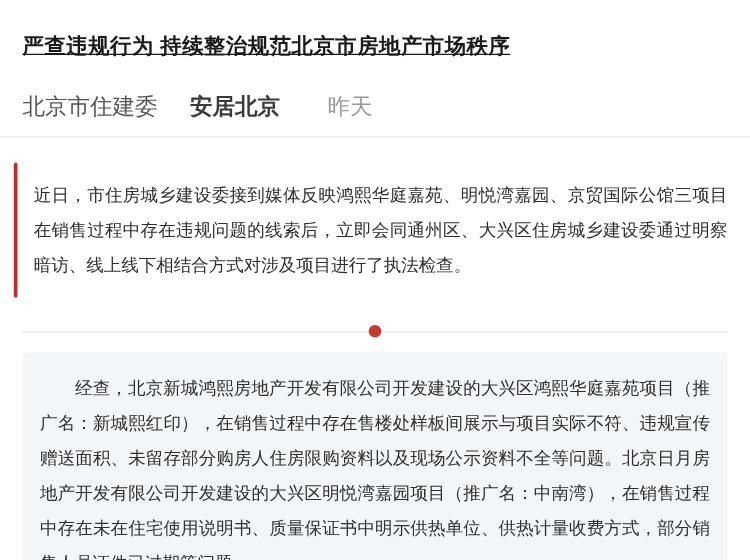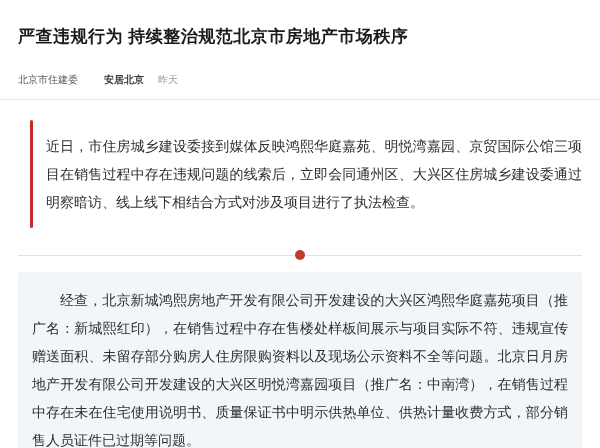--- a/index.html
+++ b/index.html
@@ -22,49 +22,50 @@
     box-sizing: border-box;
   }
   .title {
     padding: 14px 18px 0 18px;
     font-size: 17px;
     font-weight: bold;
     color: #1a1a1a;
     letter-spacing: 0.5px;
     line-height: 1.4;
     white-space: nowrap;
+    text-decoration: underline;
   }
   .meta {
     display: flex;
     align-items: center;
     padding: 12px 18px 0 18px;
-    font-size: 10px;
+    font-size: 18px;
     color: #555555;
   }
   .meta-source {
     color: #555555;
   }
   .meta-account {
     color: #3b3b3b;
     margin-left: 26px;
     font-weight: bold;
   }
   .meta-time {
     color: #999999;
-    margin-left: 14px;
+    margin-left: 38px;
   }
   .divider {
     margin: 12px 0 0 0;
     height: 1px;
     background: #e6e6e6;
     width: 100%;
   }
   .lead-block {
     position: relative;
-    margin: 16px 18px 0 30px;
+    margin: 16px 18px 0 11px;
     padding: 2px 0 2px 16px;
     box-sizing: border-box;
   }
   .lead-bar {
     position: absolute;
     left: 0;
     top: 4px;
     bottom: 4px;
     width: 3px;
     background: #c42b2b;

